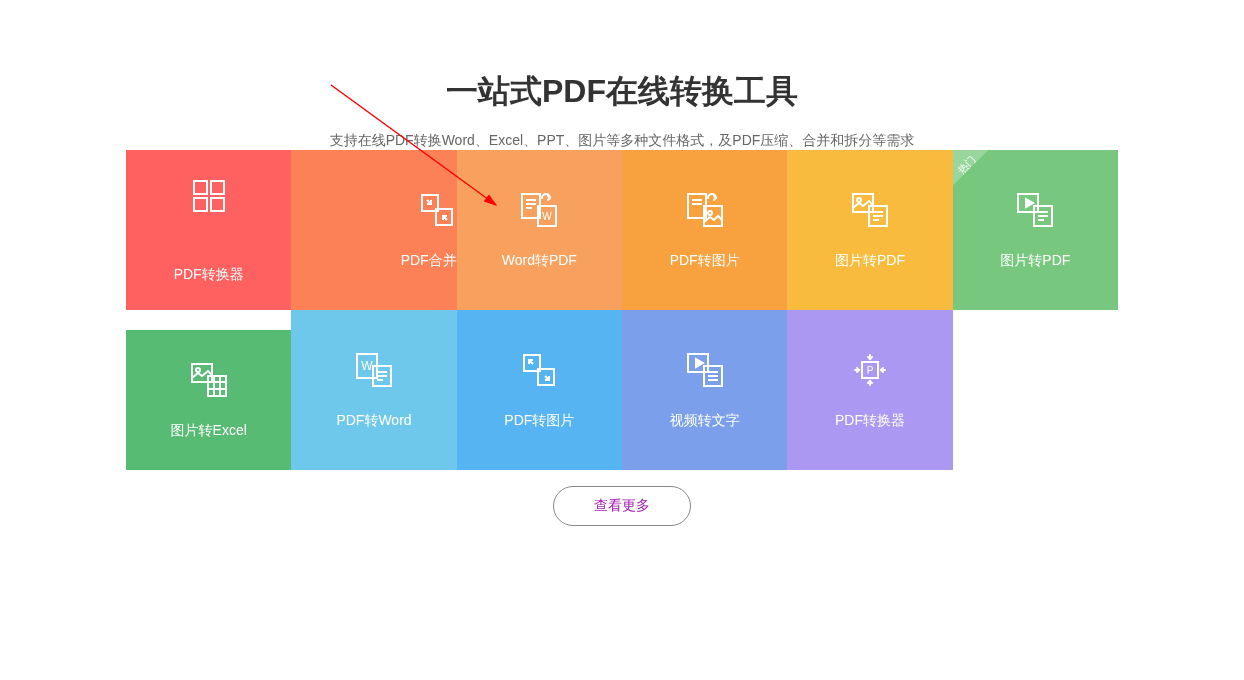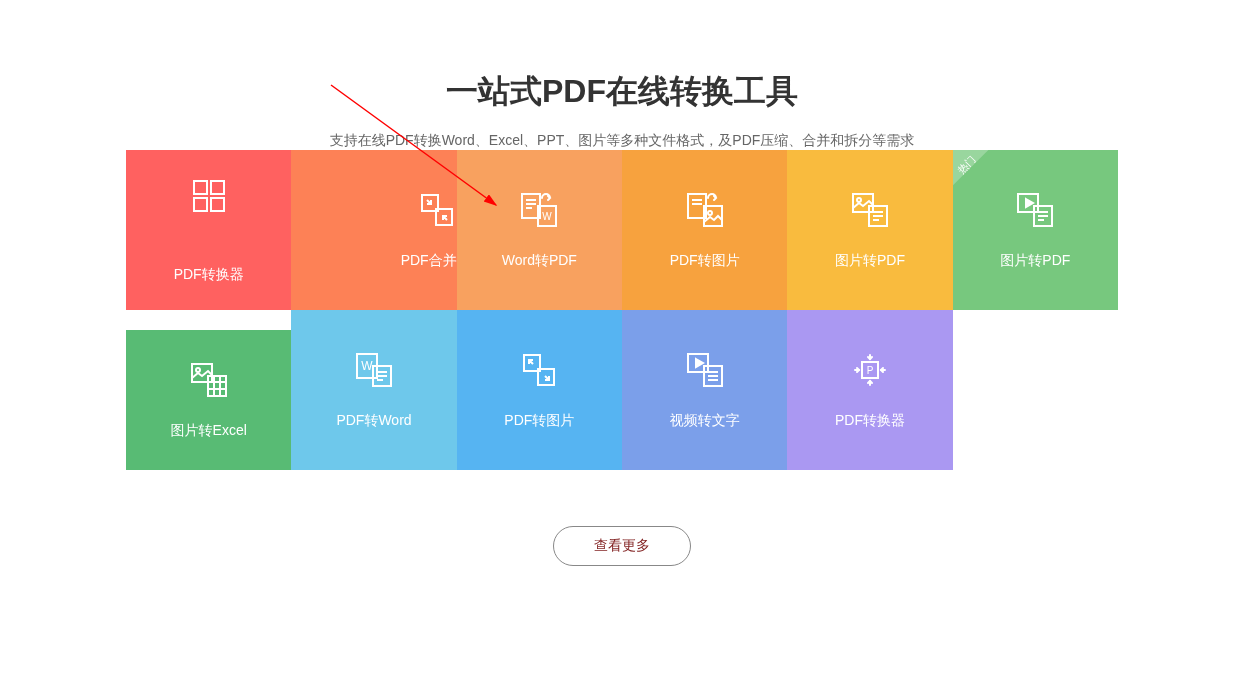--- a/index.html
+++ b/index.html
@@ -46,26 +46,26 @@
     margin-bottom: 22px;
     display: flex;
     align-items: center;
     justify-content: center;
   }
   .tile-label {
     font-size: 14px;
   }
   .more-btn {
     display: inline-block;
-    margin-top: 56px;
+    margin-top: 16px;
     padding: 10px 40px;
     border: 1px solid #888;
     border-radius: 999px;
     font-size: 14px;
-    color: #7f1d1d;
+    color: #a21caf;
     cursor: pointer;
     background: #fff;
   }
   .hot-badge {
     position: absolute;
     top: 0;
     left: 0;
     width: 50px;
     height: 50px;
     overflow: hidden;

